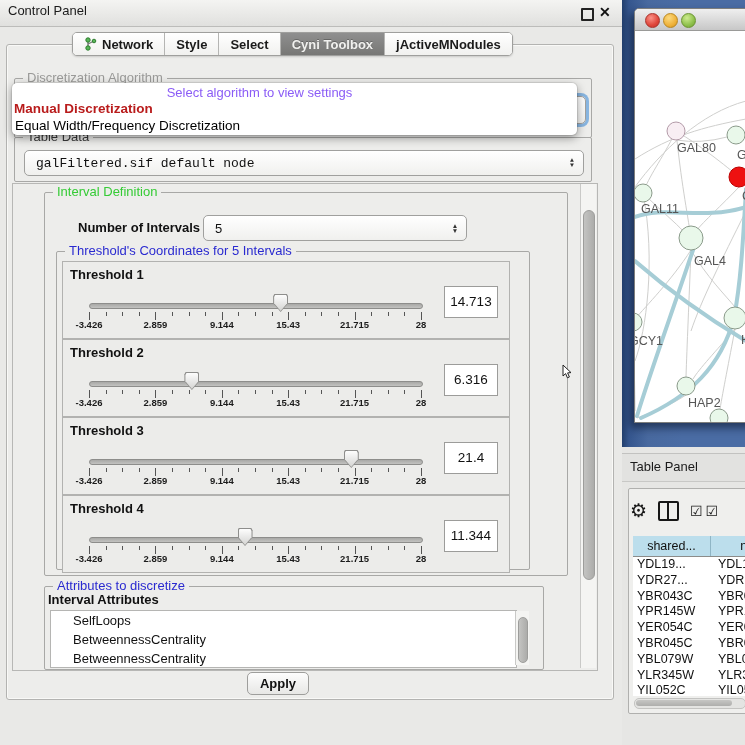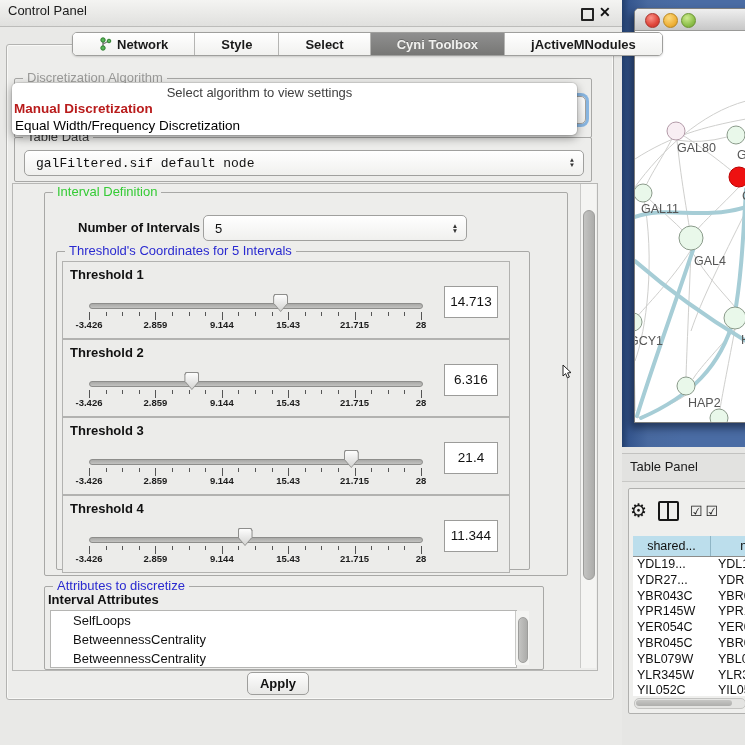--- a/index.html
+++ b/index.html
@@ -12,21 +12,21 @@
   #control-panel{left:0;top:0;width:622px;height:745px;background:#e9e9e7;border-right:1px solid #aeaeac;}
   #cp-titlebar{left:0;top:0;width:622px;height:26px;
     background:linear-gradient(#f4f4f2,#e0e0de);border-bottom:1px solid #bcbcba;}
   #cp-title{left:8px;top:3px;font-size:13px;color:#1b1b1b;}
   #float-icon{left:581px;top:8px;width:9px;height:9px;border:2px solid #222;border-radius:1px;}
   #close-icon{left:599px;top:4px;font-size:14px;font-weight:bold;color:#111;}
 
   
   .tabstrip{display:flex;height:22px;border:1px solid #9f9f9d;border-radius:5px;overflow:hidden;
     background:#fff;box-shadow:0 1px 2px rgba(0,0,0,.15);z-index:6;}
-  .tab{display:flex;align-items:center;gap:5px;padding:0 26px;font-size:13px;font-weight:bold;color:#1a1a1a;
+  .tab{display:flex;align-items:center;gap:5px;padding:0 11px;font-size:13px;font-weight:bold;color:#1a1a1a;
     background:linear-gradient(#ffffff,#f1f1ef);border-right:1px solid #b5b5b3;white-space:nowrap;}
   .tab:last-child{border-right:none;}
   .tab.sel{background:linear-gradient(#8f8f8f,#777775);color:#f1f1ef;text-shadow:0 -1px 0 rgba(0,0,0,.25);}
 
   
   #cp-content{left:6px;top:44px;width:606px;height:654px;background:#ededeb;
     border:1px solid #b3b3b1;border-radius:3px;box-shadow:inset 0 0 0 1px #f9f9f7;}
 
   .groupbox{border:1px solid #a8a8a6;border-radius:2px;background:transparent;}
   .grouptitle{position:absolute;top:-9px;left:8px;background:#ededeb;padding:0 4px;font-size:13px;}
@@ -34,21 +34,21 @@
 
   .combo{background:linear-gradient(#ffffff,#f0f0ee);border:1px solid #a0a09e;border-radius:5px;
     font-size:13px;color:#111;display:flex;align-items:center;}
   .combo .val{padding-left:11px;flex:1;}
   .stepper{width:14px;display:flex;flex-direction:column;align-items:center;justify-content:center;
     font-size:6.5px;line-height:5px;color:#333;margin-right:4px;}
 
   
   #algo-popup{left:12px;top:83px;width:565px;height:52px;background:#fff;border-radius:5px;
     box-shadow:0 3px 10px rgba(0,0,0,.4),0 0 0 1px rgba(0,0,0,.08);z-index:9;}
-  #algo-popup .prompt{position:absolute;left:0;right:70px;top:2px;text-align:center;color:#404040;font-size:13px;}
+  #algo-popup .prompt{position:absolute;left:0;right:70px;top:2px;text-align:center;color:#8b5cf6;font-size:13px;}
   #algo-popup .it1{position:absolute;left:2px;top:18px;font-size:13.5px;font-weight:bold;color:#b91c1c;}
   #algo-popup .it2{position:absolute;left:3px;top:35px;font-size:13.5px;color:#000;}
 
   
   #scrollpane{left:12px;top:183px;width:584px;height:486px;border:1px solid #b7b7b5;background:#ededeb;}
   .vscroll-track{background:#f4f4f2;border-left:1px solid #c9c9c7;}
   .scroll-thumb{background:linear-gradient(90deg,#c4c4c2,#acacaa);border:1px solid #9d9d9b;border-radius:6px;}
 
   
   .th-panel{position:absolute;left:62px;width:446px;height:76px;border:1px solid #b2b2b0;background:#ececea;}

